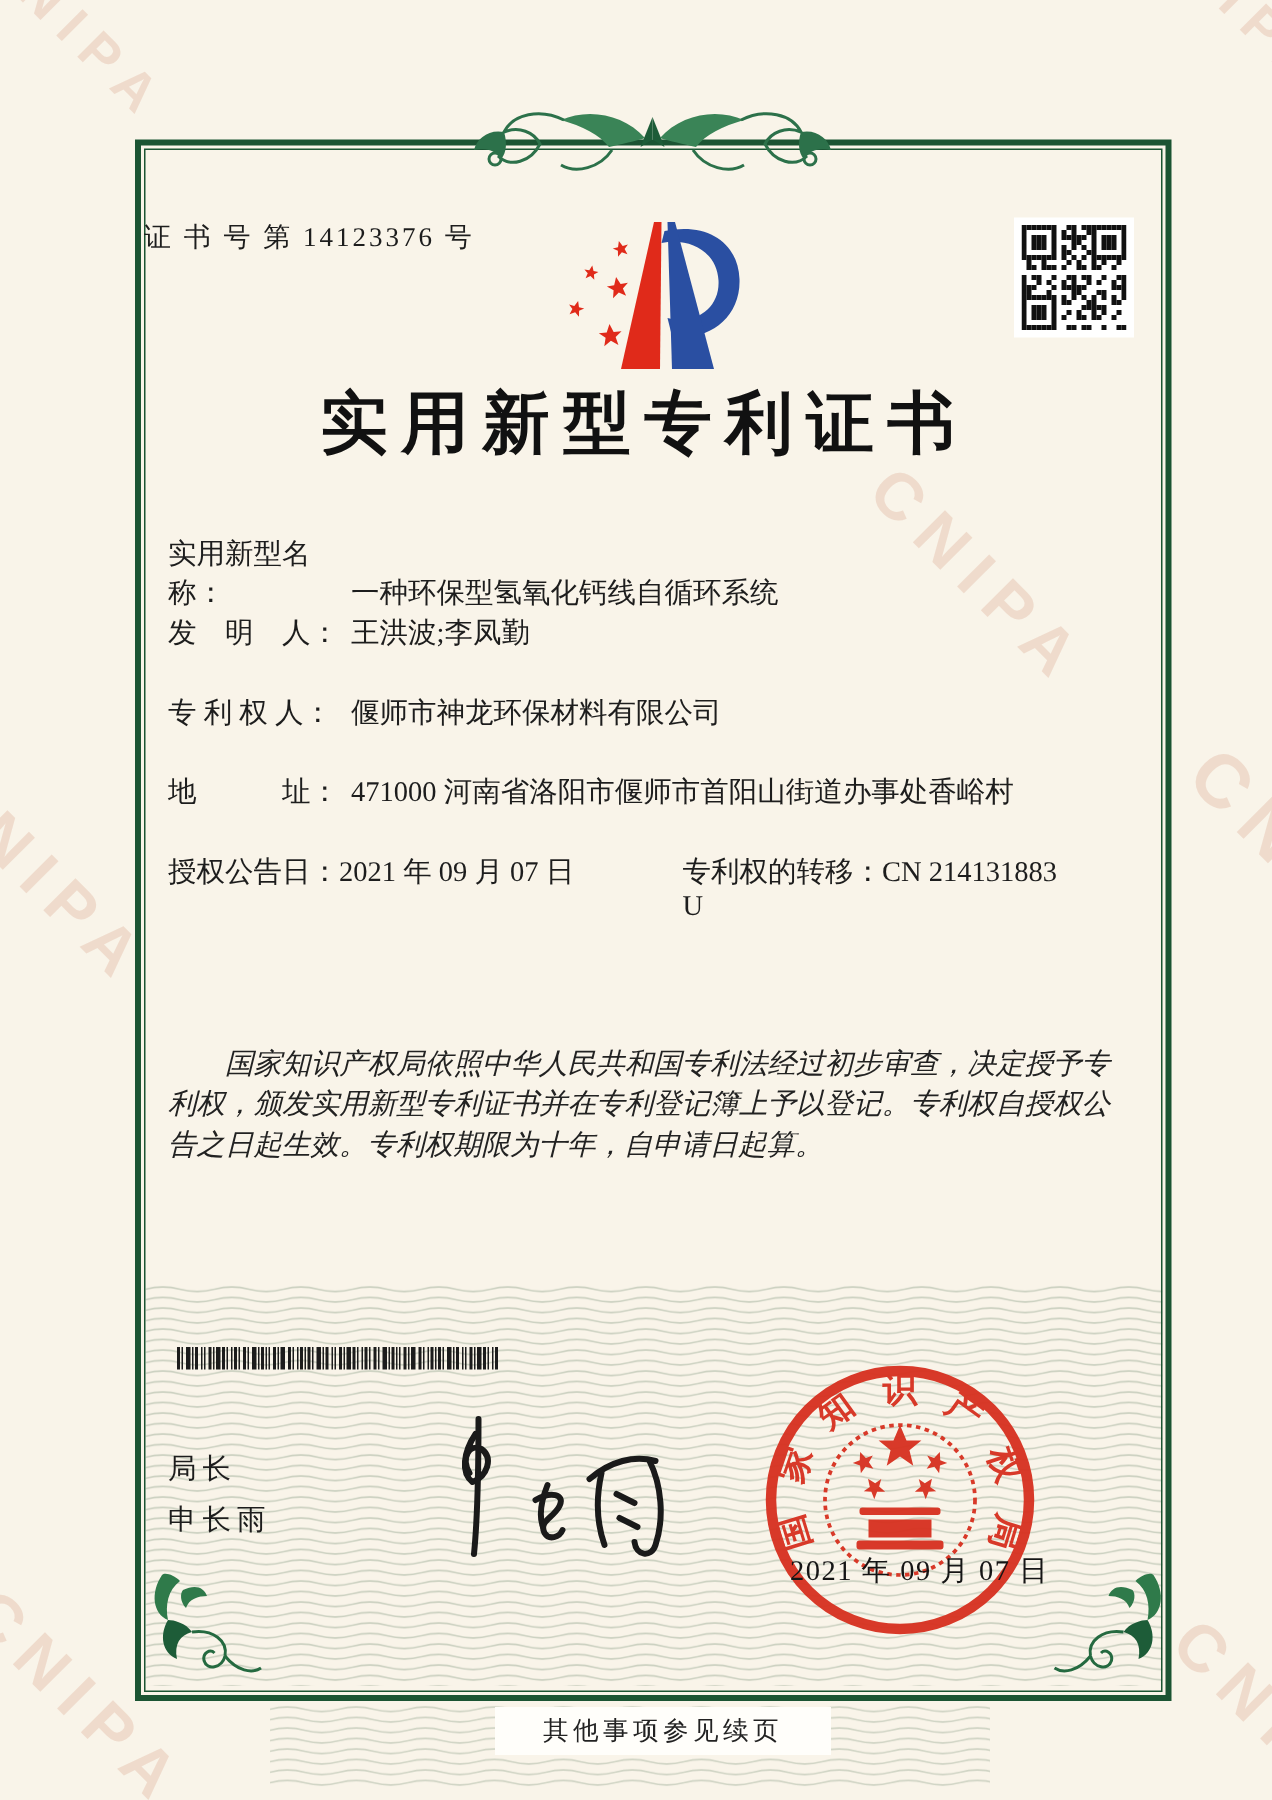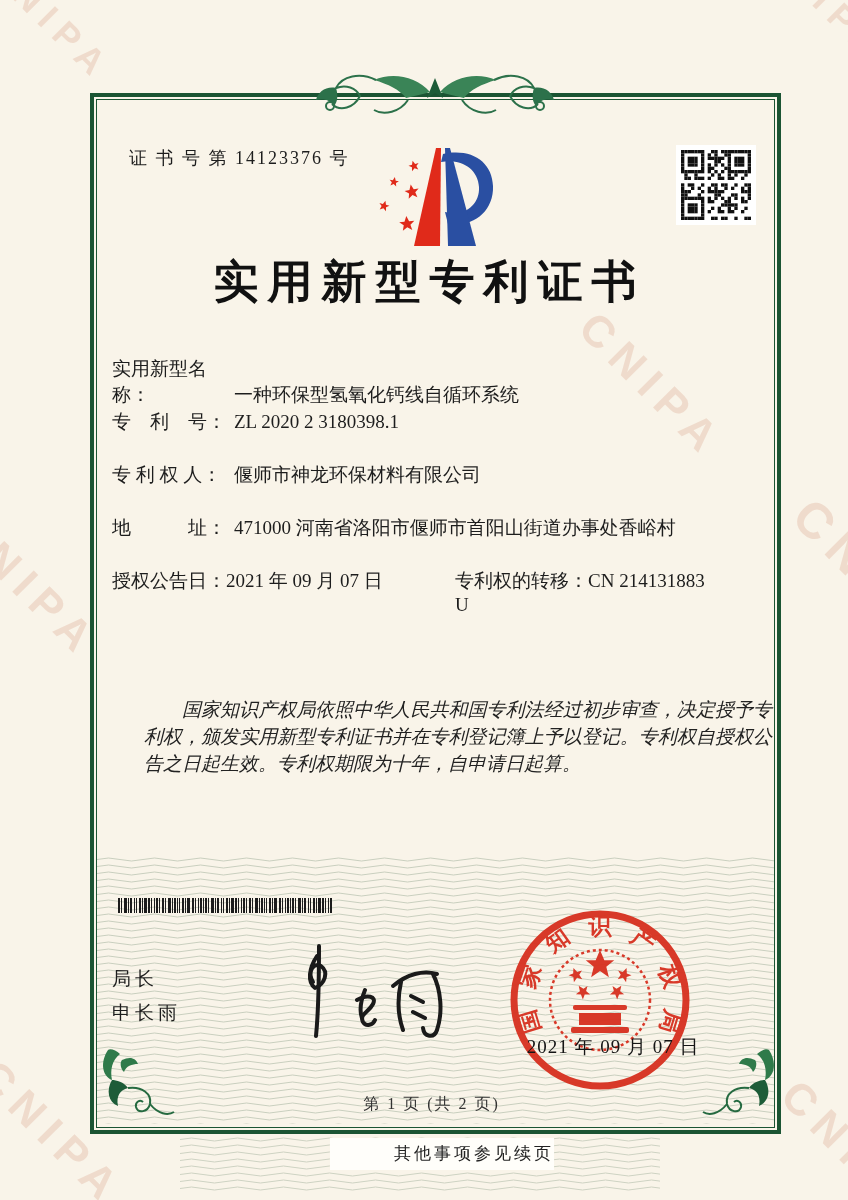--- a/index.html
+++ b/index.html
@@ -4,37 +4,37 @@
 <style>
   html,body{margin:0;padding:0;}
   .page{position:relative;width:848px;height:1200px;background:#f9f4e9;overflow:hidden;
         font-family:"Liberation Serif","DejaVu Serif",serif;color:#1d1d1d;}
   .wm{position:absolute;font-family:"Liberation Sans","DejaVu Sans",sans-serif;font-weight:bold;
       color:rgba(231,198,180,0.55);transform:rotate(45deg);letter-spacing:10px;white-space:nowrap;
       pointer-events:none;}
   .frame{position:absolute;left:90px;top:93px;width:683px;height:1033px;border:4px solid #1b5433;}
   .frame-inner{position:absolute;left:2px;top:2px;right:2px;bottom:2px;border:1px solid #1b5433;}
   .abs{position:absolute;}
-  .cert-no{left:129px;top:146px;font-size:18px;letter-spacing:2px;}
+  .cert-no{left:96px;top:146px;font-size:18px;letter-spacing:2px;}
   .title{left:90px;top:252px;width:679px;text-align:center;font-size:45px;font-weight:bold;
          letter-spacing:9px;color:#111;}
   .fields{left:112px;top:356px;width:600px;font-size:19px;}
   .row{height:53px;}
   .row .lbl{display:inline-block;width:122px;}
   .grant{position:relative;height:53px;}
   .grant .pair2{position:absolute;left:343px;top:0;}
   .bodytext{left:112px;top:696px;width:628px;font-size:19px;line-height:27px;font-style:italic;
-            text-align:justify;color:#222;margin-left:32px;}
+            text-align:justify;color:#222;}
   .bodytext p{margin:0;text-indent:2em;}
   .sig-title{left:112px;top:966px;font-size:19px;letter-spacing:4px;}
   .sig-name{left:112px;top:1000px;font-size:19px;letter-spacing:4px;text-align:center;}
   .seal-date{left:518px;top:1034px;width:190px;font-size:19px;letter-spacing:1px;color:#151515;
              z-index:6;text-align:center;}
   .footer-page{left:90px;top:1094px;width:683px;text-align:center;font-size:16px;letter-spacing:2px;color:#333;}
-  .cont-box{left:330px;top:1138px;width:224px;height:32px;background:#fffefa;text-align:right;
+  .cont-box{left:330px;top:1138px;width:224px;height:32px;background:#fffefa;text-align:center;
             line-height:32px;font-size:17px;letter-spacing:3px;color:#222;}
   svg{display:block;}
   .sealtxt text{font-size:23px;font-weight:bold;fill:#d7301f;text-anchor:middle;
                 font-family:"Liberation Serif","DejaVu Serif",serif;}
 </style>
 </head>
 <body>
 
 <div class="page">
 
@@ -335,21 +335,21 @@
         <rect x="53.33" y="66.67" width="3.33" height="3.33" fill="#111"></rect>
         <rect x="63.33" y="66.67" width="3.33" height="3.33" fill="#111"></rect>
         <rect x="66.67" y="66.67" width="3.33" height="3.33" fill="#111"></rect>
       </svg>
   </div>
 
   <div class="abs title">实用新型专利证书</div>
 
   <div class="abs fields">
     <div class="row"><span class="lbl">实用新型名称：</span><span>一种环保型氢氧化钙线自循环系统</span></div>
-    <div class="row"><span class="lbl">专　利　号：</span><span>ZL 2020 2 3180398.1</span></div>
+    <div class="row"><span class="lbl">发　明　人：</span><span>王洪波;李凤勤</span></div>
     <div class="row"><span class="lbl">专 利 权 人：</span><span>偃师市神龙环保材料有限公司</span></div>
     <div class="row"><span class="lbl">地　　　址：</span><span>471000  河南省洛阳市偃师市首阳山街道办事处香峪村</span></div>
     <div class="grant">
       <span>授权公告日：</span><span>2021 年 09 月 07 日</span>
       <span class="pair2"><span>专利权的转移：</span><span>CN 214131883 U</span></span>
     </div>
   </div>
 
   <div class="abs bodytext">
     <p>国家知识产权局依照中华人民共和国专利法经过初步审查，决定授予专利权，颁发实用新型专利证书并在专利登记簿上予以登记。专利权自授权公告之日起生效。专利权期限为十年，自申请日起算。</p>
@@ -467,16 +467,15 @@
       <use href="#star" transform="translate(119,70) scale(0.75) rotate(20)"></use>
       <use href="#star" transform="translate(78,87) scale(0.75) rotate(-35)"></use>
       <use href="#star" transform="translate(112,87) scale(0.75) rotate(35)"></use>
       <rect x="68" y="100" width="54" height="5" rx="2"></rect>
       <rect x="74" y="108" width="42" height="12"></rect>
       <rect x="66" y="122" width="58" height="6" rx="2"></rect>
     </g>
   </svg>
   <div class="abs seal-date">2021 年 09 月 07 日</div>
 
-  <div class="abs footer-page">第 1 页 (共 2 页)</div>
   <div class="abs cont-box">其他事项参见续页</div>
 
 </div>
 
 </body></html>

